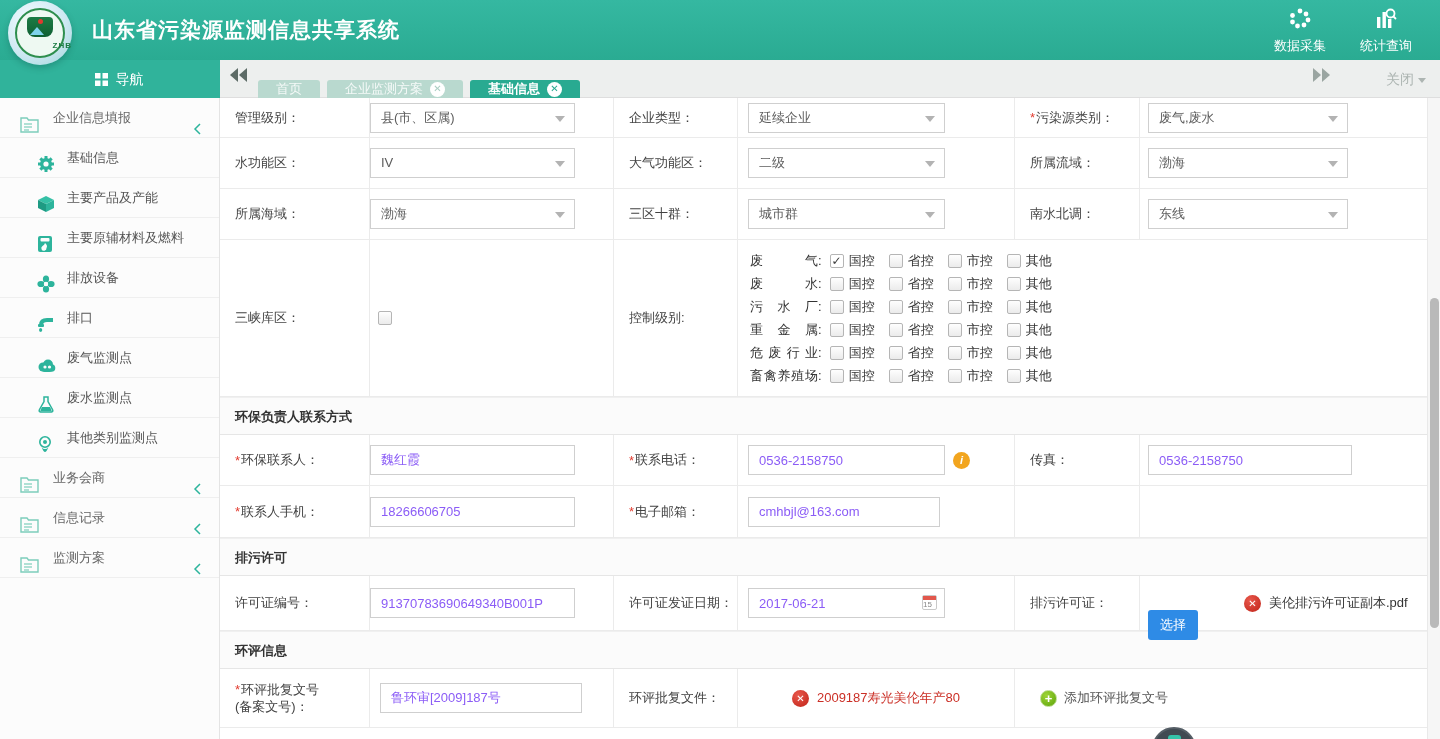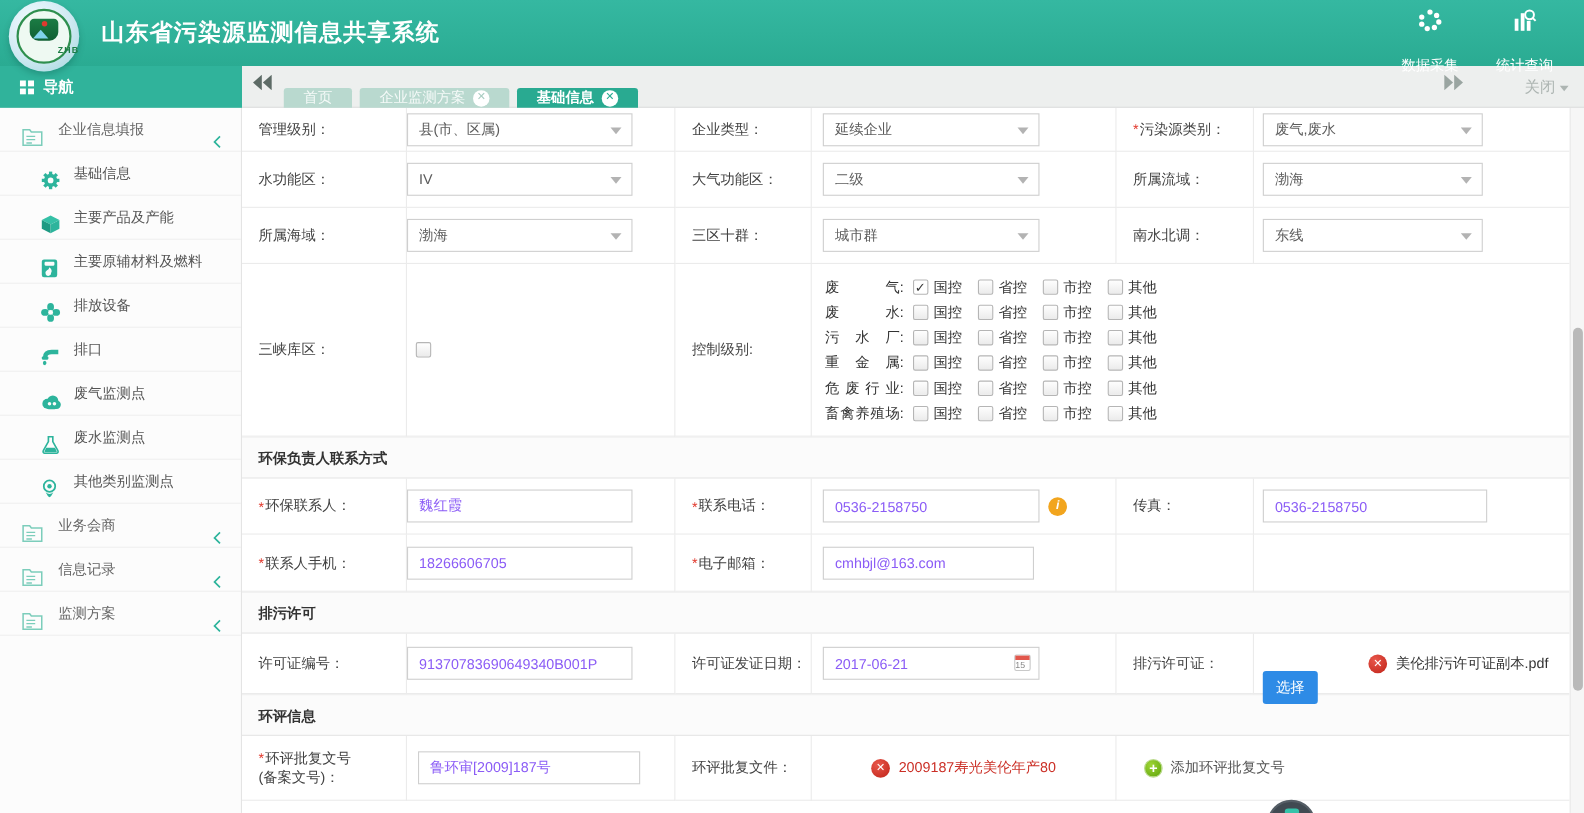--- a/index.html
+++ b/index.html
@@ -16,27 +16,27 @@
                 background:#eef9f2; border:2px solid #2e8f4e; }
   .logo-emblem { position:absolute; left:19px; top:16px; width:26px; height:20px; border-radius:4px 4px 8px 8px;
                  background:linear-gradient(#1c7c44,#0f5f33); }
   .logo-dot { position:absolute; left:30px; top:18px; width:5px; height:5px; border-radius:50%; background:#e03a2f; }
   .logo-mount { position:absolute; left:22px; top:26px; width:0; height:0;
                 border-left:7px solid transparent; border-right:7px solid transparent; border-bottom:8px solid #7fd3ec; }
   .logo-zhb { position:absolute; left:0; top:40px; width:64px; text-align:right; font-size:8px; font-weight:bold; color:#1c7c44; letter-spacing:1px; }
   .app-title { position:absolute; left:92px; top:0; height:60px; line-height:60px;
                color:#fff; font-size:21px; font-weight:bold; letter-spacing:1px; }
   .header-nav { position:absolute; right:28px; top:7px; display:flex; gap:34px; }
-  .header-nav-item { display:flex; flex-direction:column; align-items:center; gap:20px; color:#fff; font-size:13px; cursor:pointer; }
+  .header-nav-item { display:flex; flex-direction:column; align-items:center; gap:6px; color:#fff; font-size:13px; cursor:pointer; }
   .header-nav-item svg { display:block; }
 
   
   .subbar { position:absolute; left:0; top:60px; width:1440px; height:38px; background:#edefee; border-bottom:1px solid #dedede; z-index:20;}
   .navtitle { position:absolute; left:0; top:0; width:220px; height:38px; background:#30b39b; color:#fff;
-              font-size:14px; font-weight:bold; line-height:38px; }
+              font-size:14px; font-weight:normal; line-height:38px;text-align:center; }
   .navtitle .grid-ic { display:inline-block; margin:0 8px 0 18px; vertical-align:-2px; }
   .tabstrip { position:absolute; left:220px; right:0; top:0; height:38px; }
   .tab-back { position:absolute; left:10px; top:8px; color:#5d6b66; cursor:pointer; }
   .tab-fwd  { position:absolute; right:110px; top:8px; color:#9aa5a1; cursor:pointer; }
   .tabs { position:absolute; left:38px; top:6px; display:flex; gap:7px; align-items:flex-end; height:32px; }
   .tab { height:18px; line-height:32px; padding:0 18px; background:#b9d9cf; color:rgba(255,255,255,.85);
          font-size:13px; border-radius:3px 3px 0 0; cursor:pointer; white-space:nowrap; display:flex; align-items:center; gap:7px;}
   .tab.active { background:#29aa91; color:#fff; font-weight:bold; }
   .tab-close { width:15px; height:15px; border-radius:50%; background:#fff; display:inline-flex; align-items:center; justify-content:center;
                font-size:10px; font-weight:bold; color:#a9cdc2; cursor:pointer; line-height:1;}

